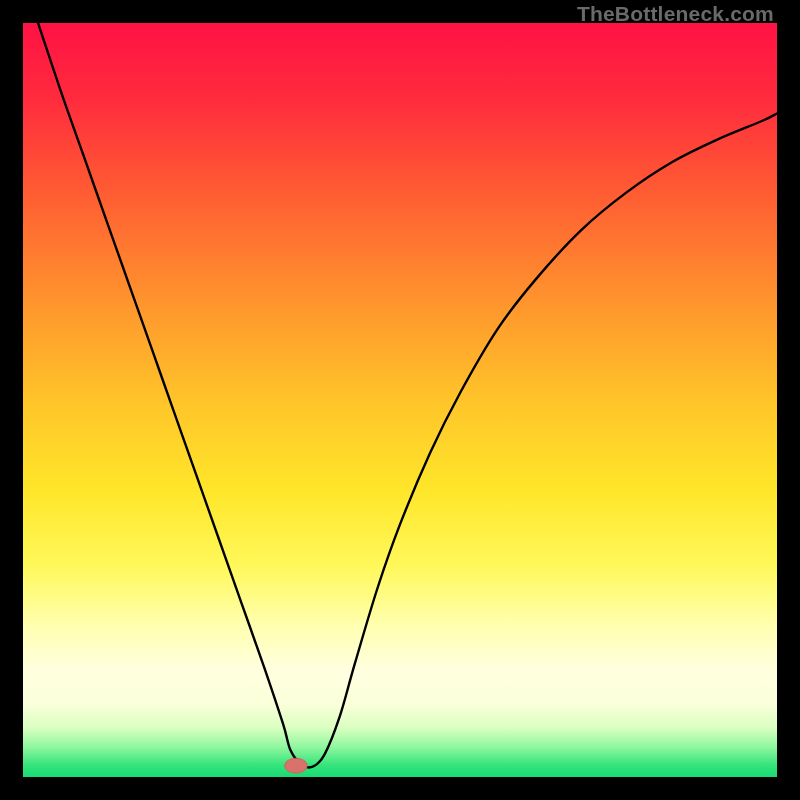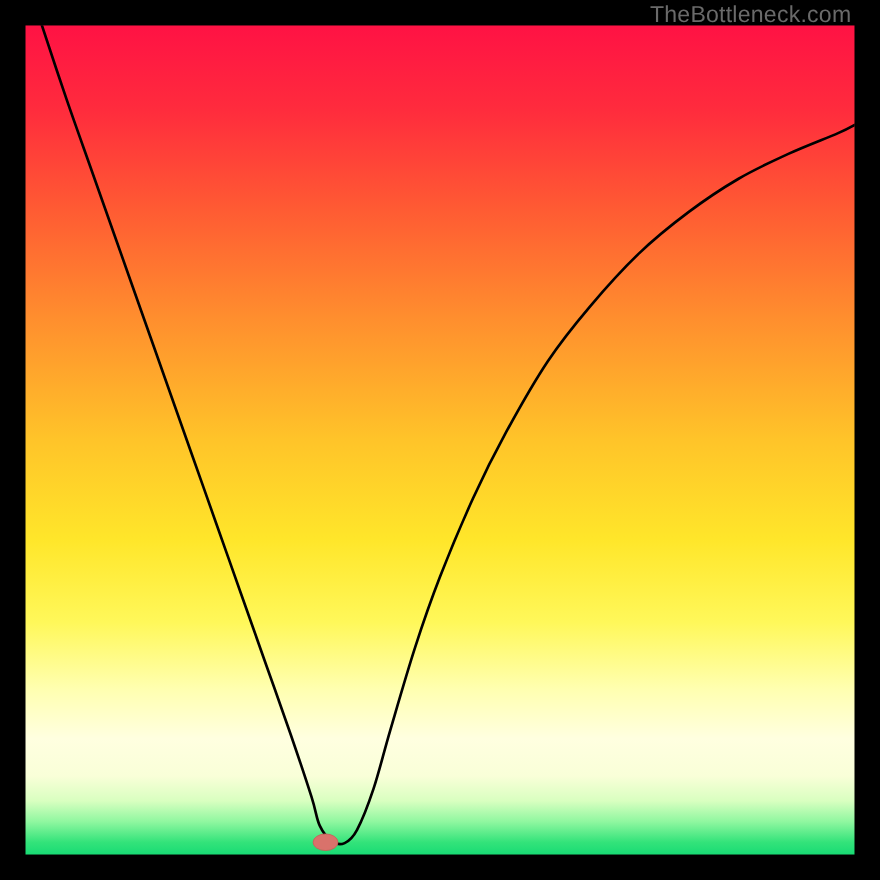--- a/index.html
+++ b/index.html
@@ -25,21 +25,21 @@
     top: 0;
     width: 754px;
     height: 754px;
   }
   .watermark {
     position: absolute;
     top: 2px;
     right: 26px;
     color: #6a6a6a;
     font-size: 21px;
-    font-weight: 400;
+    font-weight: 700;
     letter-spacing: 0.2px;
     font-family: Arial, Helvetica, sans-serif;
   }
   svg { display: block; }
 </style>
 </head>
 <body>
 
 <div class="frame">
   <svg class="plot-area" viewBox="0 0 754 754" width="754" height="754" preserveAspectRatio="none">

